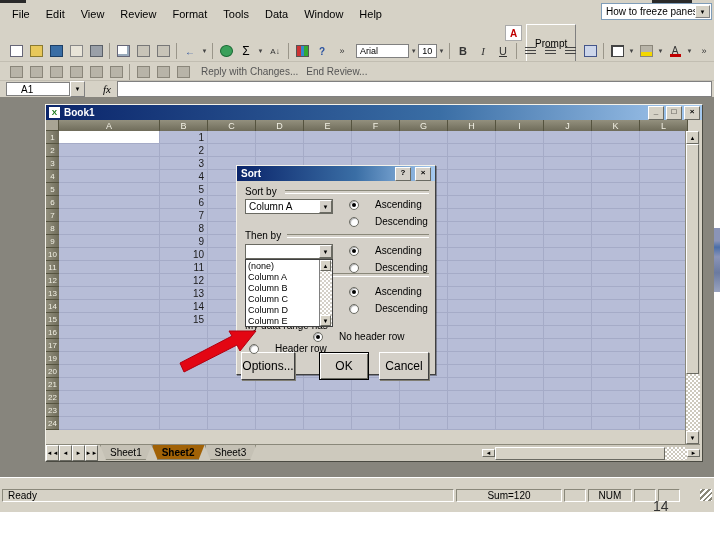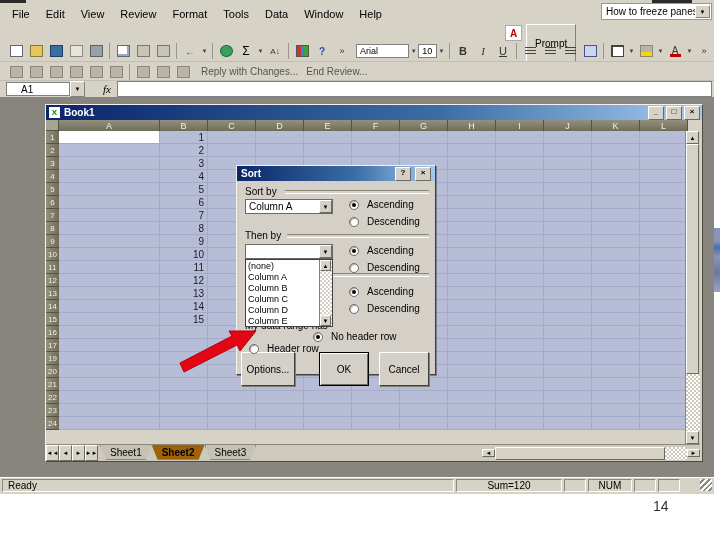--- a/index.html
+++ b/index.html
@@ -81,35 +81,35 @@
   #h-thumb{width:170px;height:13px;background:#d6d2c6;border:1px solid #fff;border-right-color:#6a6a62;border-bottom-color:#6a6a62;box-sizing:border-box;}
   .checker{width:22px;height:13px;background:repeating-conic-gradient(#fff 0 25%,#cdc9bd 0 50%) 0 0/4px 4px;}
   
   #sort-dialog{position:absolute;left:236px;top:68px;width:200px;height:210px;background:#d4d0c8;border:1px solid #f4f2ea;border-right-color:#404040;border-bottom-color:#404040;box-shadow:1px 1px 0 #00000055;box-sizing:border-box;font-size:11px;}
   #sort-title{height:15px;background:linear-gradient(90deg,#0a246a,#3a6ea5 60%,#a6caf0);display:flex;align-items:center;color:#fff;font-weight:bold;font-size:10px;padding-left:4px;}
   .dlg-btn{width:14px;height:12px;background:#d4d0c8;border:1px solid #fff;border-right-color:#6a6a62;border-bottom-color:#6a6a62;font-size:8px;line-height:10px;text-align:center;color:#000;font-weight:bold;margin-right:2px;}
   .grp-label{position:absolute;left:8px;font-size:10px;}
   .grp-line{position:absolute;height:2px;border-top:1px solid #8a887a;border-bottom:1px solid #fff;}
   .combo{position:absolute;left:8px;width:88px;height:15px;background:#fff;border:1px solid #6a6a62;box-sizing:border-box;font-size:10px;display:flex;align-items:center;padding-left:3px;}
   .combo-dd{position:absolute;right:0;top:0;width:13px;height:13px;background:#d4d0c8;border:1px solid #fff;border-right-color:#6a6a62;border-bottom-color:#6a6a62;font-size:6px;display:flex;align-items:center;justify-content:center;box-sizing:border-box;}
-  .radio-row{position:absolute;display:flex;align-items:center;gap:8px;font-size:10px;}
+  .radio-row{position:absolute;display:flex;align-items:center;gap:16px;font-size:10px;}
   .radio{width:10px;height:10px;border-radius:50%;background:#fff;border:1px solid #6a6a62;box-shadow:inset 1px 1px 1px #aaa;position:relative;flex:0 0 auto;box-sizing:border-box;}
   .radio.sel::after{content:"";position:absolute;left:2px;top:2px;width:4px;height:4px;border-radius:50%;background:#000;}
   #sort-list{position:absolute;left:8px;top:93px;width:88px;height:68px;background:#fff;border:1px solid #404040;box-sizing:border-box;z-index:3;display:flex;}
   #sort-list-items{flex:1;overflow:hidden;}
   .list-item{height:11px;font-size:9px;padding-left:2px;display:flex;align-items:center;white-space:nowrap;}
   #list-scroll{width:12px;display:flex;flex-direction:column;background:repeating-conic-gradient(#fff 0 25%,#d4d0c8 0 50%) 0 0/4px 4px;border-left:1px solid #808080;}
   #list-scroll .scr-btn{width:11px;height:11px;}
   #list-scroll .spacer{flex:1;}
-  .dlg-push{position:absolute;height:34px;background:#d4d0c8;border:1px solid #fff;border-right-color:#404040;border-bottom-color:#404040;box-shadow:1px 1px 0 #807e74;font-size:10px;display:flex;align-items:center;justify-content:center;box-sizing:border-box;}
+  .dlg-push{position:absolute;height:28px;background:#d4d0c8;border:1px solid #fff;border-right-color:#404040;border-bottom-color:#404040;box-shadow:1px 1px 0 #807e74;font-size:12px;display:flex;align-items:center;justify-content:center;box-sizing:border-box;}
   .dlg-push.default{border:1px solid #000;box-shadow:inset 1px 1px 0 #fff,inset -1px -1px 0 #6a6a62;}
   
   #arrow-svg{position:absolute;left:170px;top:223px;z-index:5;}
   
-  #status-bar{position:absolute;left:0;top:477px;width:714px;height:15px;background:#d6d2c6;border-top:1px solid #fff;display:flex;align-items:center;font-size:10px;box-sizing:border-box;}
+  #status-bar{position:absolute;left:0;top:477px;width:714px;height:35px;background:#d6d2c6;border-top:1px solid #fff;display:flex;align-items:center;font-size:10px;box-sizing:border-box;}
   .sb-panel{height:13px;border:1px solid;border-color:#8a887a #fff #fff #8a887a;display:flex;align-items:center;padding:0 5px;box-sizing:border-box;}
   #page-number{position:absolute;left:653px;top:498px;font-size:14px;color:#333;}
   #edge-frag{position:absolute;left:714px;top:228px;width:6px;height:64px;background:linear-gradient(#8a94b8 20%,#4a6ea8 30%,#8a94b8 45%,#6a7aa0 70%,#9aa4c0 100%);}
 </style>
 </head>
 <body>
 
 <div class="slide" data-name="presentation-slide">
   <div class="app" data-name="excel-application-window">
 

